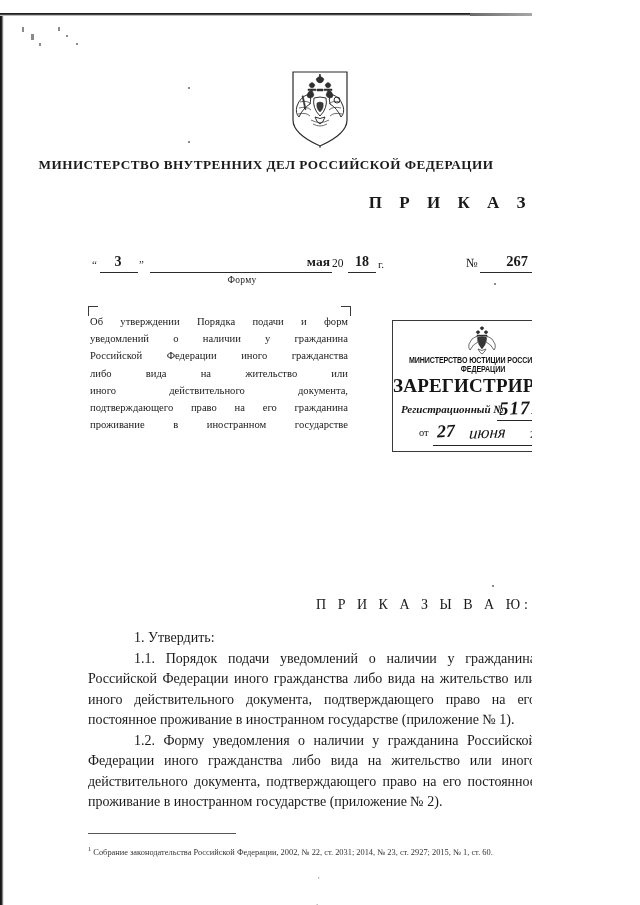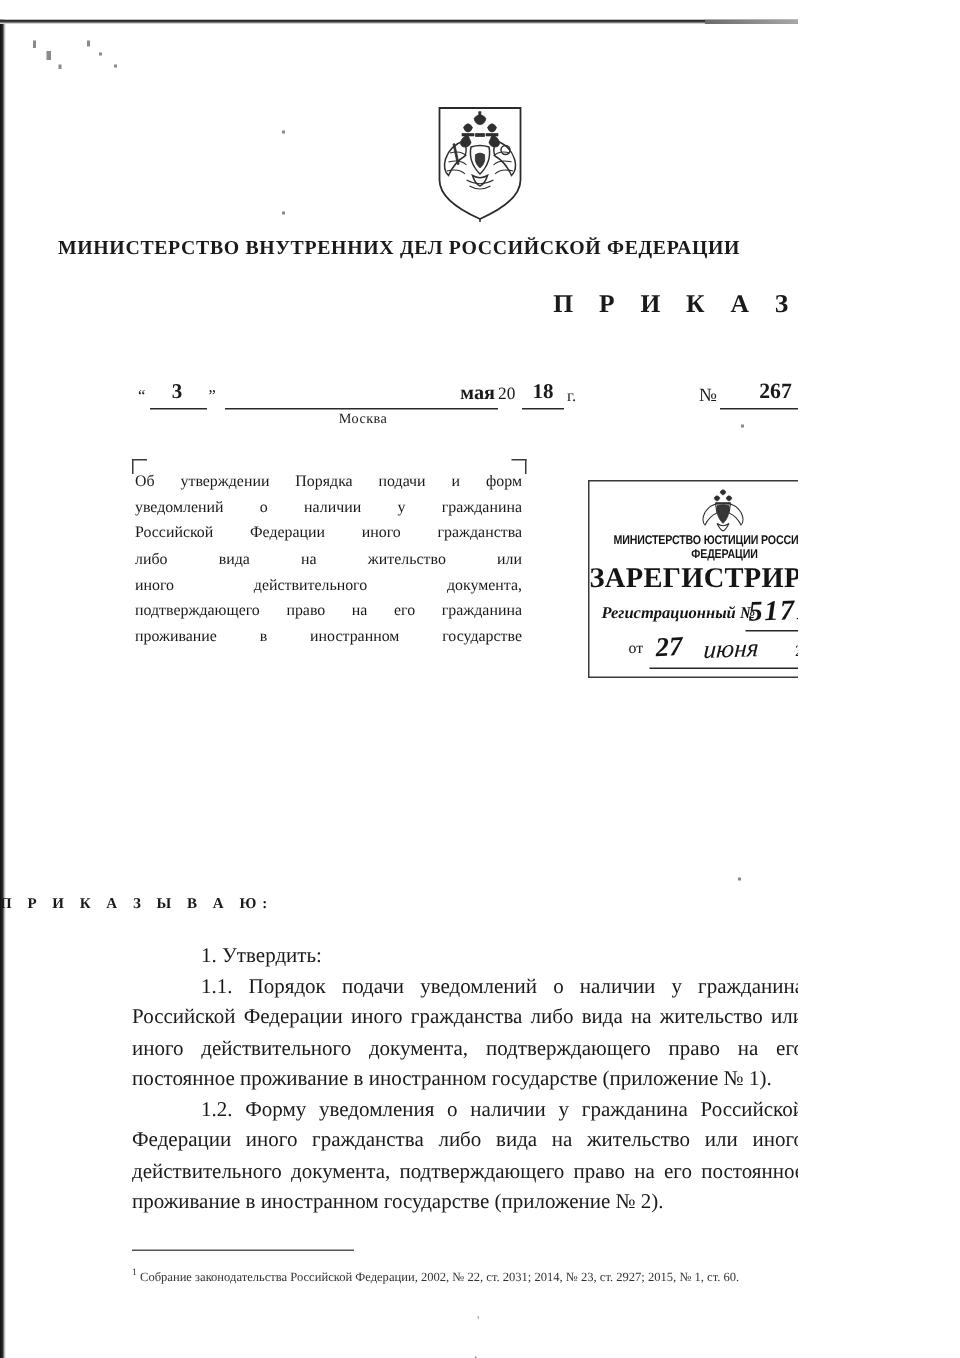--- a/index.html
+++ b/index.html
@@ -267,24 +267,23 @@
     margin: 0 0 0 0;
     text-indent: 46px;
     text-align: justify;
   }
   sup.fn { font-size: 8px; vertical-align: super; }
 
   .prikazyvayu {
     position: absolute;
     left: 0; right: 0;
     top: 584px;
-    text-align: left;
-    font-size: 10px;
+    text-align: right;
+    font-size: 14px;
     letter-spacing: 4px;
-    font-weight: bold;
   }
 
   .list-block {
     position: absolute;
     left: 88px;
     top: 615px;
     width: 448px;
     font-size: 14px;
     line-height: 20.5px;
   }
@@ -402,21 +401,21 @@
     <span class="dl-g">г.</span>
 
     <span class="rule r-day"></span>
     <span class="rule r-month"></span>
     <span class="rule r-year"></span>
 
     <span class="dl-no">№</span>
     <span class="dl-docnum">267</span>
     <span class="rule r-num"></span>
   </div>
-  <div class="city">Москва</div>
+  <div class="city">Форму</div>
 
   <div class="bracket bracket-tl"></div>
   <div class="bracket bracket-tr"></div>
   <div class="subject">
     <p>Об утверждении Порядка подачи и форм</p>
     <p>уведомлений о наличии у гражданина</p>
     <p>Российской Федерации иного гражданства</p>
     <p>либо вида на жительство или</p>
     <p>иного действительного документа,</p>
     <p>подтверждающего право на его гражданина</p>

